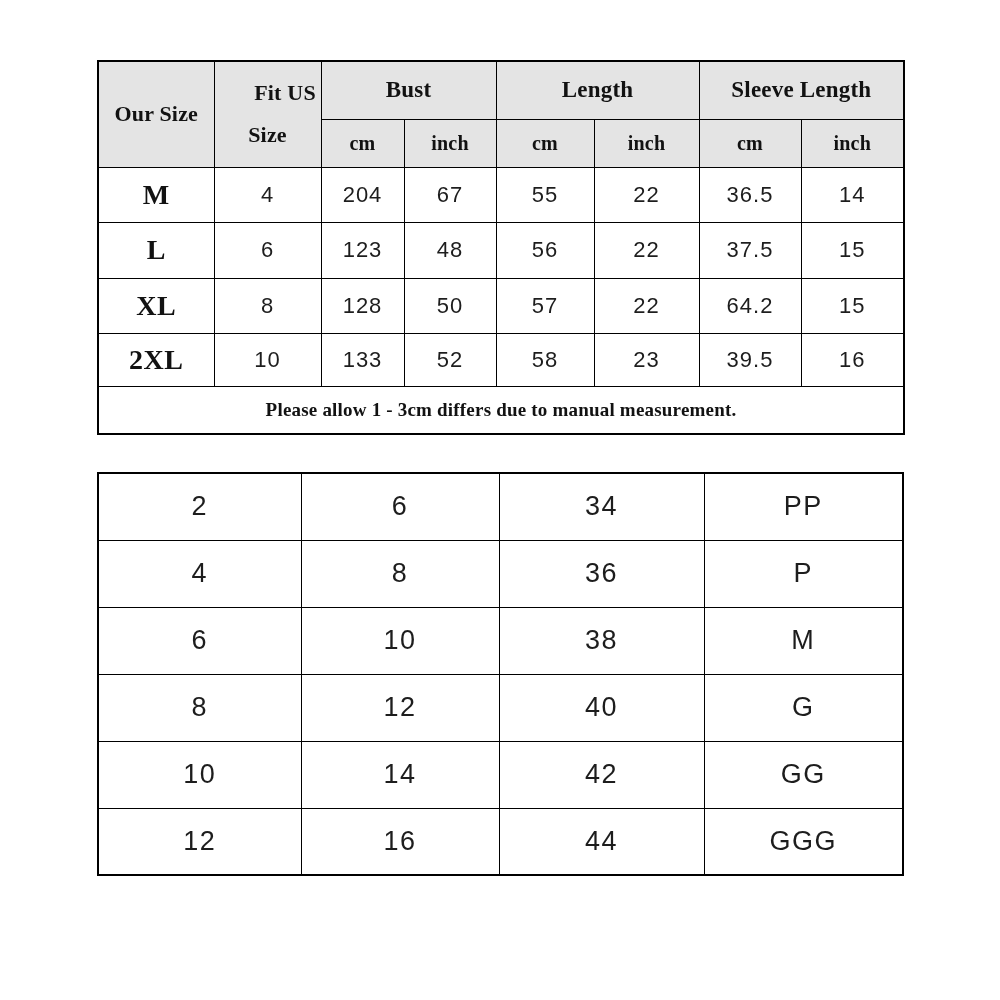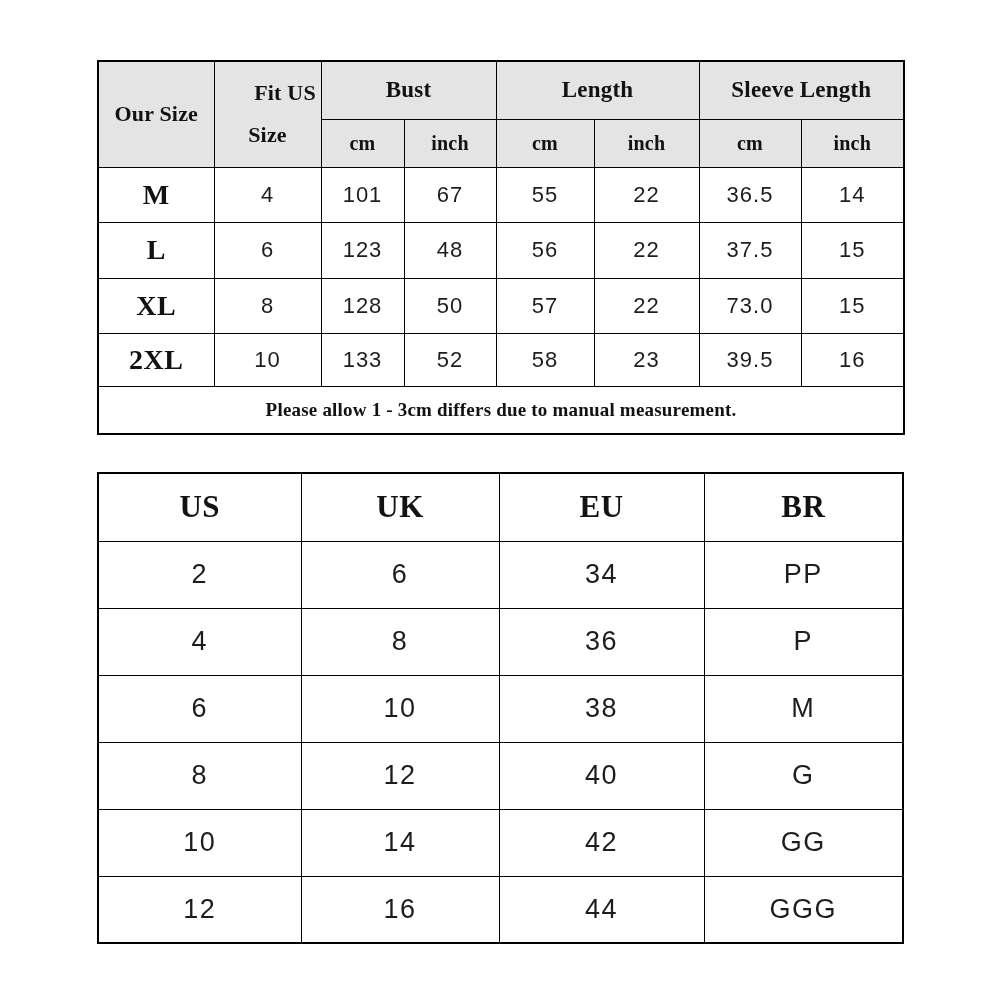--- a/index.html
+++ b/index.html
@@ -124,21 +124,21 @@
         <td class="hcell unit">inch</td>
         <td class="hcell unit">cm</td>
         <td class="hcell unit">inch</td>
         <td class="hcell unit">cm</td>
         <td class="hcell unit">inch</td>
       </tr>
 
       <tr class="dr1">
         <td class="size-cell">M</td>
         <td class="num">4</td>
-        <td class="num">101</td>
+        <td class="num">204</td>
         <td class="num">67</td>
         <td class="num">55</td>
         <td class="num">22</td>
         <td class="num">36.5</td>
         <td class="num">14</td>
       </tr>
       <tr class="dr2">
         <td class="size-cell">L</td>
         <td class="num">6</td>
         <td class="num">123</td>
@@ -148,21 +148,21 @@
         <td class="num">37.5</td>
         <td class="num">15</td>
       </tr>
       <tr class="dr3">
         <td class="size-cell">XL</td>
         <td class="num">8</td>
         <td class="num">128</td>
         <td class="num">50</td>
         <td class="num">57</td>
         <td class="num">22</td>
-        <td class="num">73.0</td>
+        <td class="num">64.2</td>
         <td class="num">15</td>
       </tr>
       <tr class="dr4">
         <td class="size-cell">2XL</td>
         <td class="num">10</td>
         <td class="num">133</td>
         <td class="num">52</td>
         <td class="num">58</td>
         <td class="num">23</td>
         <td class="num">39.5</td>
@@ -176,26 +176,20 @@
   </table>
 
   <table class="t2">
     <colgroup>
       <col style="width:203px">
       <col style="width:198px">
       <col style="width:205px">
       <col style="width:199px">
     </colgroup>
     <tbody>
-      <tr class="hrow">
-        <td class="hcell2">US</td>
-        <td class="hcell2">UK</td>
-        <td class="hcell2">EU</td>
-        <td class="hcell2">BR</td>
-      </tr>
       <tr class="drow">
         <td class="num">2</td>
         <td class="num">6</td>
         <td class="num">34</td>
         <td class="num">PP</td>
       </tr>
       <tr class="drow">
         <td class="num">4</td>
         <td class="num">8</td>
         <td class="num">36</td>

